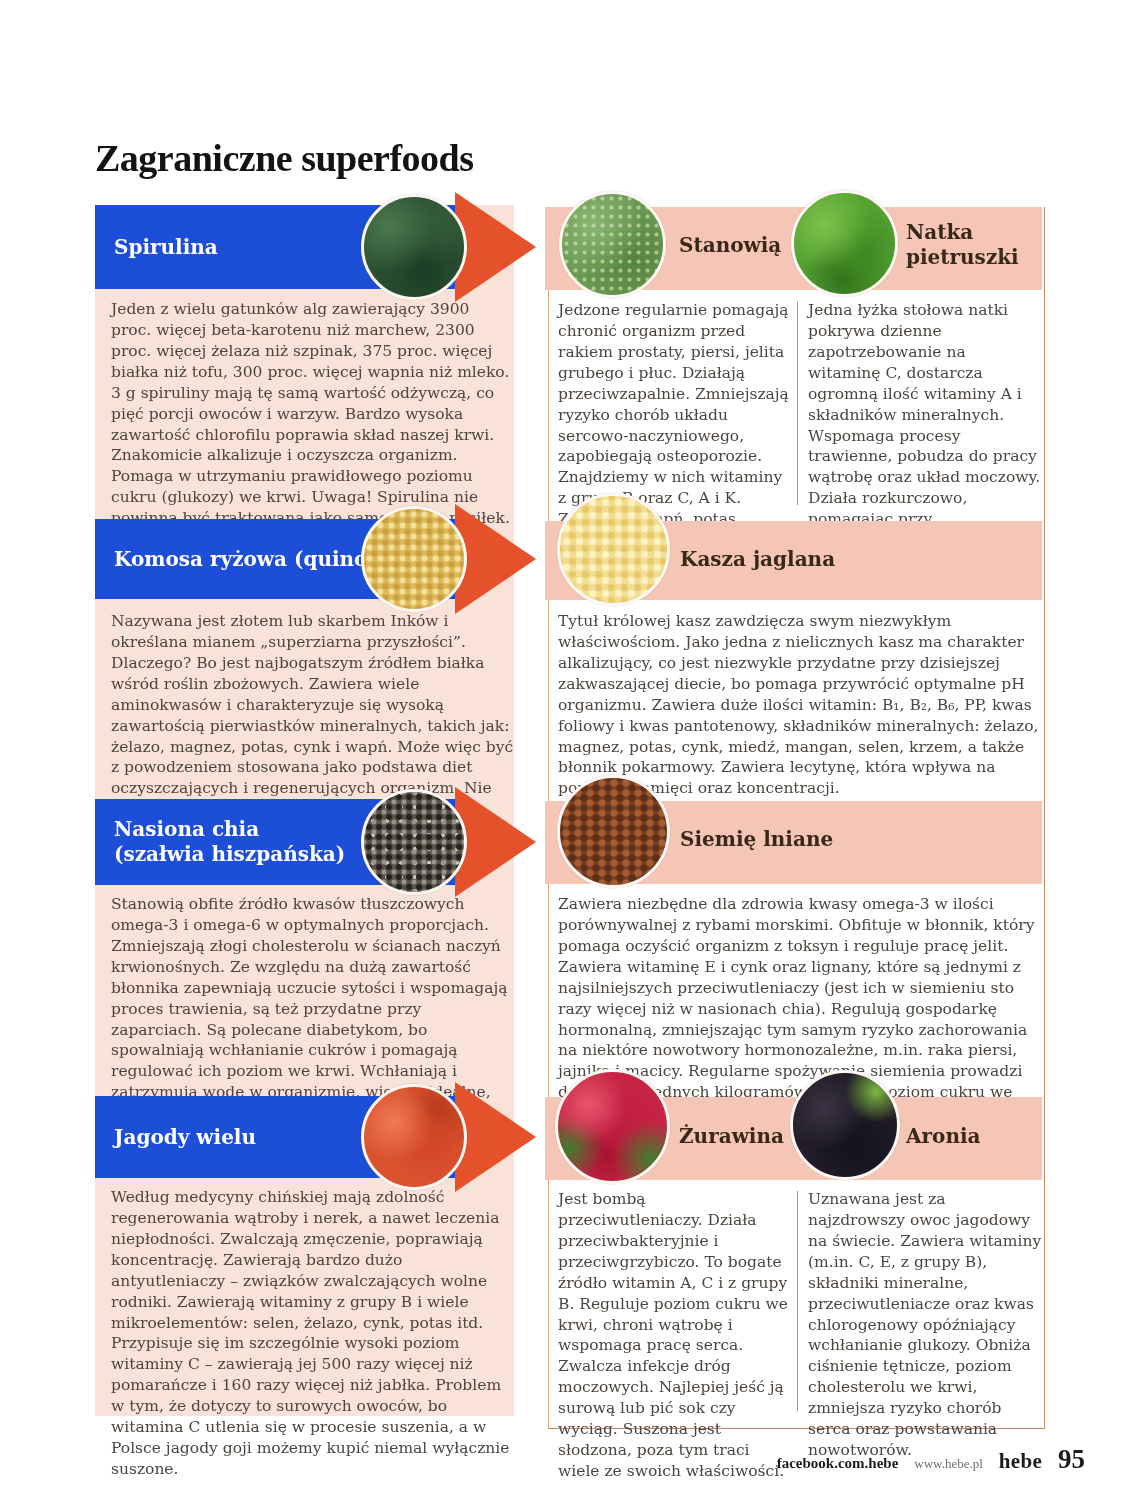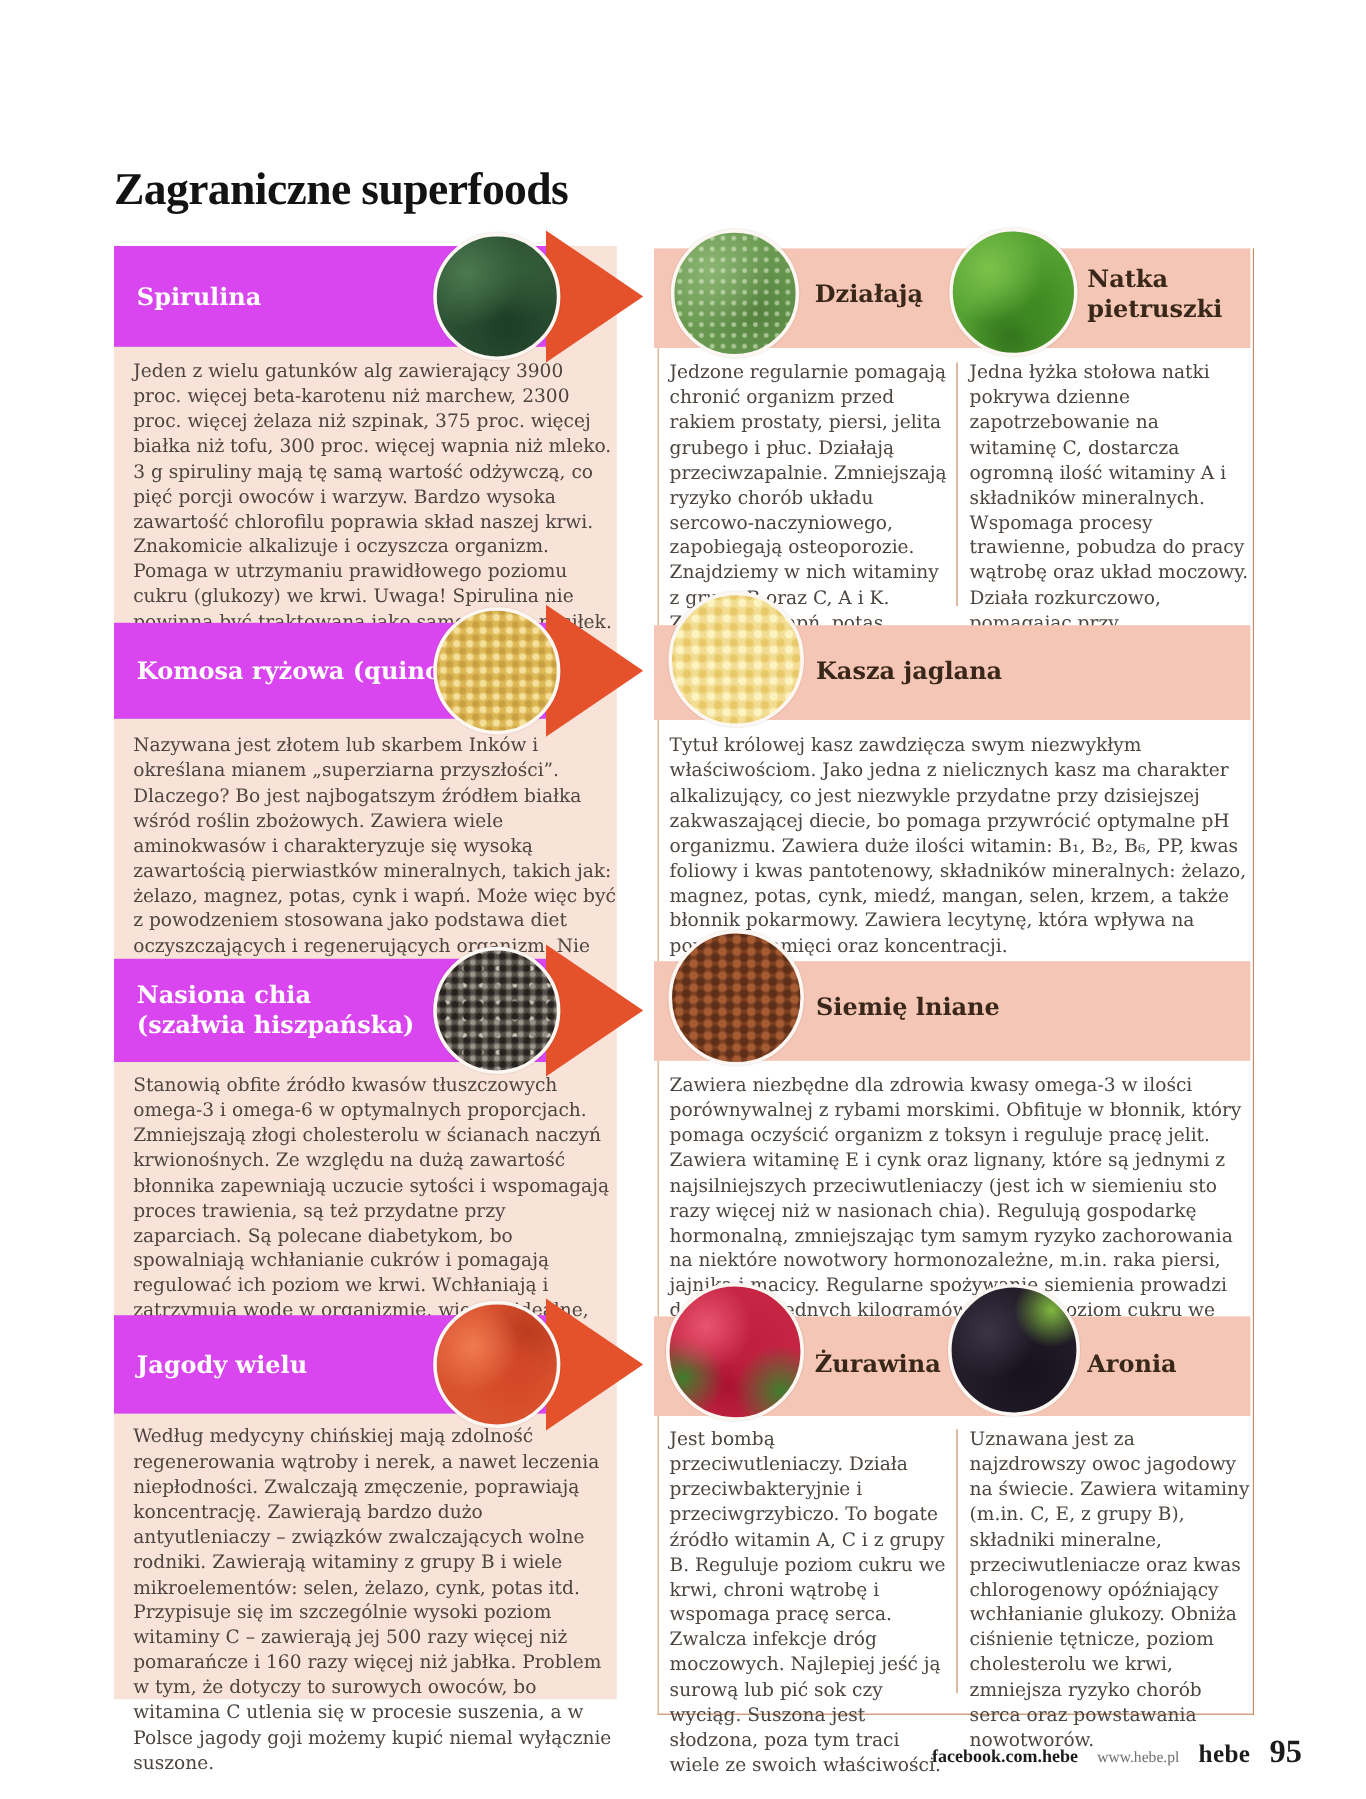--- a/index.html
+++ b/index.html
@@ -10,21 +10,21 @@
 о              font-style:italic;font-weight:bold;font-size:38px;color:#131313;letter-spacing:-0.5px;}
   .title-left{left:95px;}
   .title-right{left:552px;}
 
   .pink-col{position:absolute;left:95px;top:205px;width:419px;height:1211px;background:#f9e2d8;}
 
   .rbox{position:absolute;left:548px;top:207px;width:495px;height:1221px;
         border-left:1px solid #dca97d;border-right:1px solid #c98b63;border-bottom:1px solid #c98b63;}
 
   .lbanner{position:absolute;left:95px;width:361px;}
-  .shaft{position:absolute;left:0;top:0;right:0;bottom:0;background:#d946ef;
+  .shaft{position:absolute;left:0;top:0;right:0;bottom:0;background:#1d4ed8;
          display:flex;align-items:center;padding-left:19px;box-sizing:border-box;}
   .lbl{font-family:"DejaVu Serif",serif;font-weight:bold;font-size:20px;color:#ffffff;
        line-height:1.25;white-space:pre-line;}
   .tri{position:absolute;left:360px;top:50%;transform:translateY(-50%);width:0;height:0;
        border-top:55px solid transparent;border-bottom:55px solid transparent;
        border-left:81px solid #e5512b;}
 
   .circle{position:absolute;border-radius:50%;border:3px solid #fcf7f2;box-sizing:border-box;
           box-shadow:0 0 0 1px rgba(0,0,0,0.05);}
   .lcircle{left:266px;top:50%;transform:translateY(-50%);width:106px;height:106px;}
@@ -109,21 +109,21 @@
     <div class="shaft">
       <span class="lbl">Spirulina</span>
     </div>
     <div class="tri"></div>
     <div class="circle lcircle ph-spirulina"></div>
   </div>
   <div class="ltext" style="top:299px;">Jeden z wielu gatunków alg zawierający 3900 proc. więcej beta-karotenu niż marchew, 2300 proc. więcej żelaza niż szpinak, 375 proc. więcej białka niż tofu, 300 proc. więcej wapnia niż mleko. 3 g spiruliny mają tę samą wartość odżywczą, co pięć porcji owoców i warzyw. Bardzo wysoka zawartość chlorofilu poprawia skład naszej krwi. Znakomicie alkalizuje i oczyszcza organizm. Pomaga w utrzymaniu prawidłowego poziomu cukru (glukozy) we krwi. Uwaga! Spirulina nie powinna być traktowana jako samodzielny posiłek. Odgrywa jedynie rolę suplementu.</div>
 
   <div class="rstrip" style="top:207px;height:83px;"></div>
   <div class="circle ph-broccoli" style="left:559px;top:191px;width:107px;height:107px;"></div>
-  <div class="rlabel" style="left:679px;top:233px;">Działają</div>
+  <div class="rlabel" style="left:679px;top:233px;">Stanowią</div>
   <div class="circle ph-parsley" style="left:791px;top:190px;width:107px;height:107px;"></div>
   <div class="rlabel" style="left:906px;top:220px;">Natka
 pietruszki</div>
   <div class="rtext" style="left:558px;top:300px;width:233px;">Jedzone regularnie pomagają chronić organizm przed rakiem prostaty, piersi, jelita grubego i płuc. Działają przeciwzapalnie. Zmniejszają ryzyko chorób układu sercowo-naczyniowego, zapobiegają osteoporozie. Znajdziemy w nich witaminy z grupy B oraz C, A i K. Zawierają wapń, potas, żelazo, fosfor, magnez, sód i cynk.</div>
   <div class="vline" style="left:797px;top:302px;height:203px;"></div>
   <div class="rtext" style="left:808px;top:300px;width:234px;">Jedna łyżka stołowa natki pokrywa dzienne zapotrzebowanie na witaminę C, dostarcza ogromną ilość witaminy A i składników mineralnych. Wspomaga procesy trawienne, pobudza do pracy wątrobę oraz układ moczowy. Działa rozkurczowo, pomagając przy niestrawności i bólach menstruacyjnych.</div>
 
   <div class="lbanner" style="top:519px;height:80px;">
     <div class="shaft">
       <span class="lbl">Komosa ryżowa (quinoa)</span>

